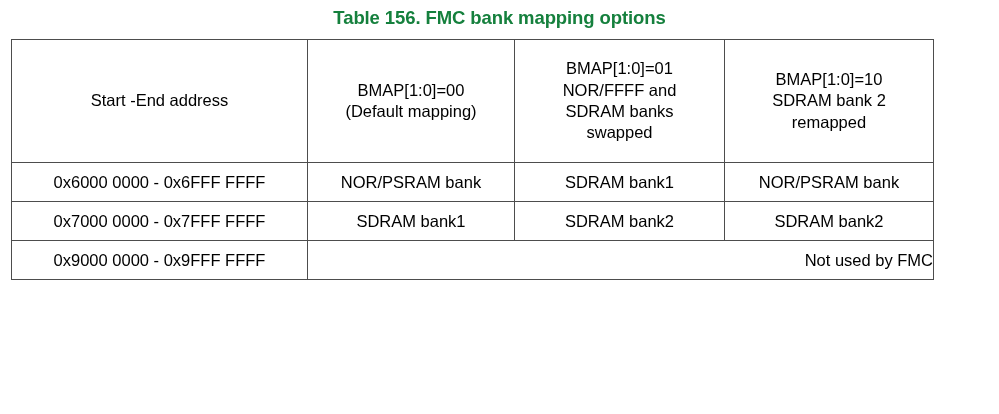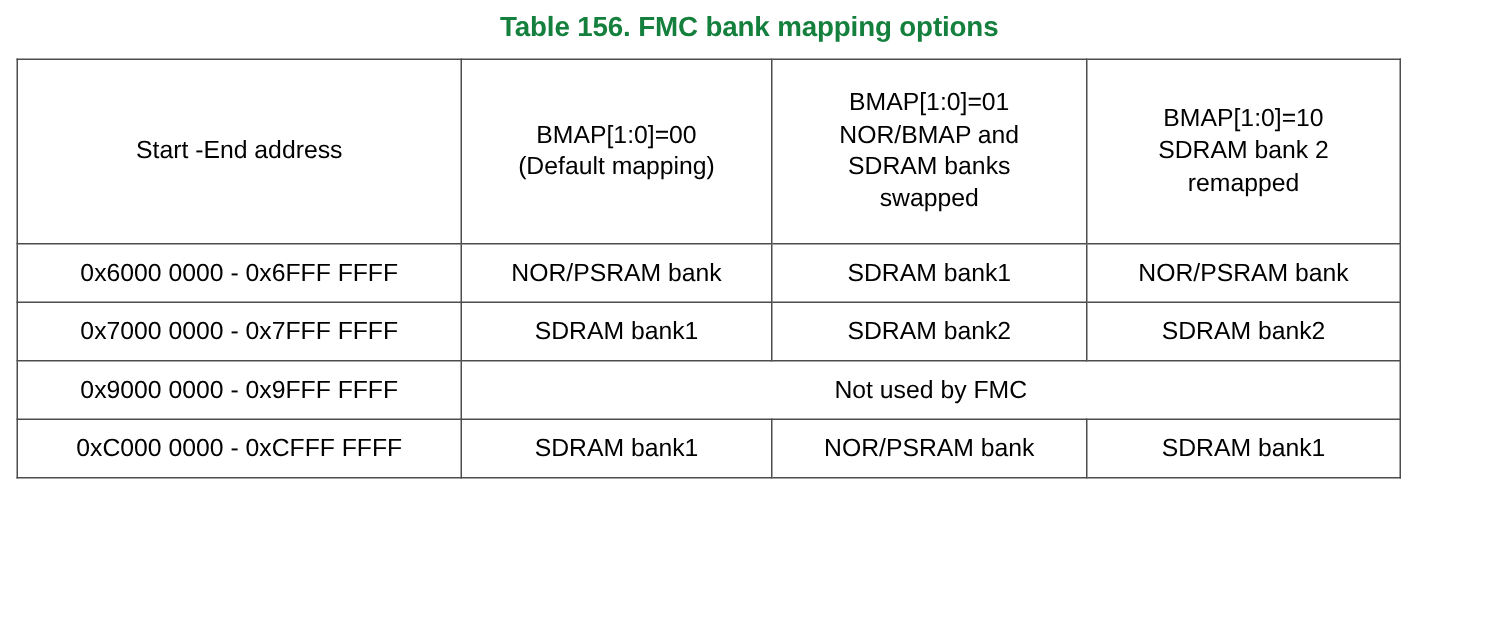--- a/index.html
+++ b/index.html
@@ -80,21 +80,21 @@
     line-height: 1.1;
     white-space: nowrap;
   }
 
   tbody td.addr-cell {
     font-size: 16.5px;
     margin-top: 40px;
   }
 
   tbody td.merged-cell {
-    text-align: center;
+    text-align: right;
   }
 </style>
 </head>
 <body>
 
 <div class="page">
 
   <div class="table-title">Table 156. FMC bank mapping options</div>
 
   <table class="fmc-table">
@@ -107,21 +107,21 @@
 
     <thead>
       <tr>
         <th class="hdr-addr">Start -End address</th>
         <th>
           <span>BMAP[1:0]=00</span><br>
           <span>(Default mapping)</span>
         </th>
         <th>
           <span>BMAP[1:0]=01</span><br>
-          <span>NOR/BMAP and</span><br>
+          <span>NOR/FFFF and</span><br>
           <span>SDRAM banks</span><br>
           <span>swapped</span>
         </th>
         <th>
           <span>BMAP[1:0]=10</span><br>
           <span>SDRAM bank 2</span><br>
           <span>remapped</span>
         </th>
       </tr>
     </thead>
@@ -136,22 +136,16 @@
       <tr>
         <td class="addr-cell">0x7000 0000 - 0x7FFF FFFF</td>
         <td>SDRAM bank1</td>
         <td>SDRAM bank2</td>
         <td>SDRAM bank2</td>
       </tr>
       <tr>
         <td class="addr-cell">0x9000 0000 - 0x9FFF FFFF</td>
         <td class="merged-cell" colspan="3">Not used by FMC</td>
       </tr>
-      <tr>
-        <td class="addr-cell">0xC000 0000 - 0xCFFF FFFF</td>
-        <td>SDRAM bank1</td>
-        <td>NOR/PSRAM bank</td>
-        <td>SDRAM bank1</td>
-      </tr>
     </tbody>
   </table>
 
 </div>
 
 </body></html>

